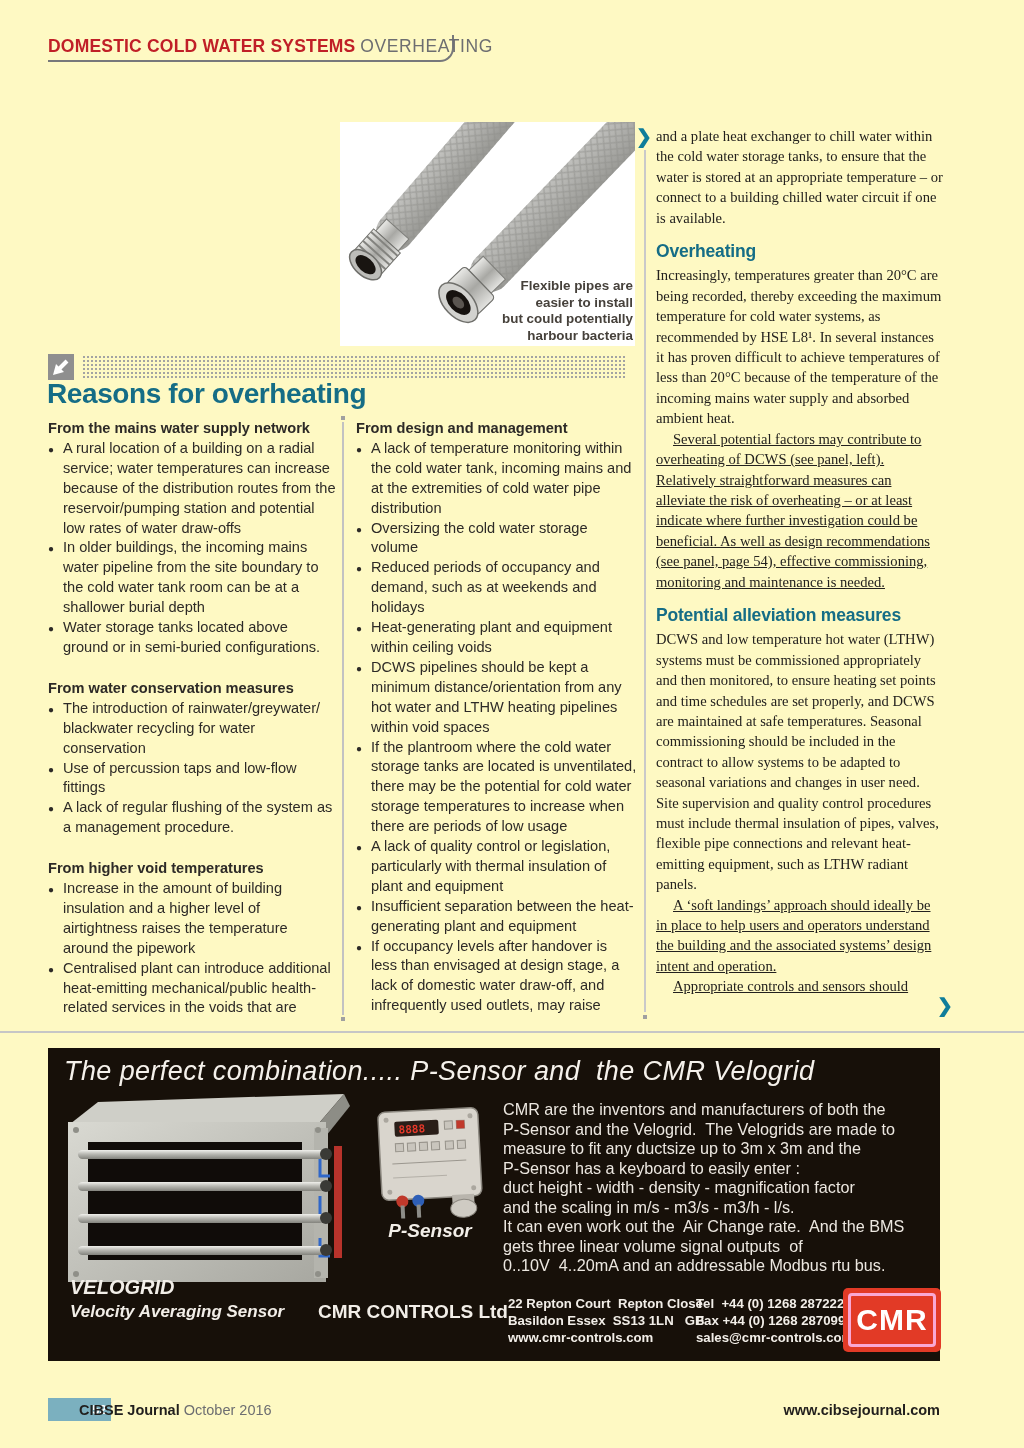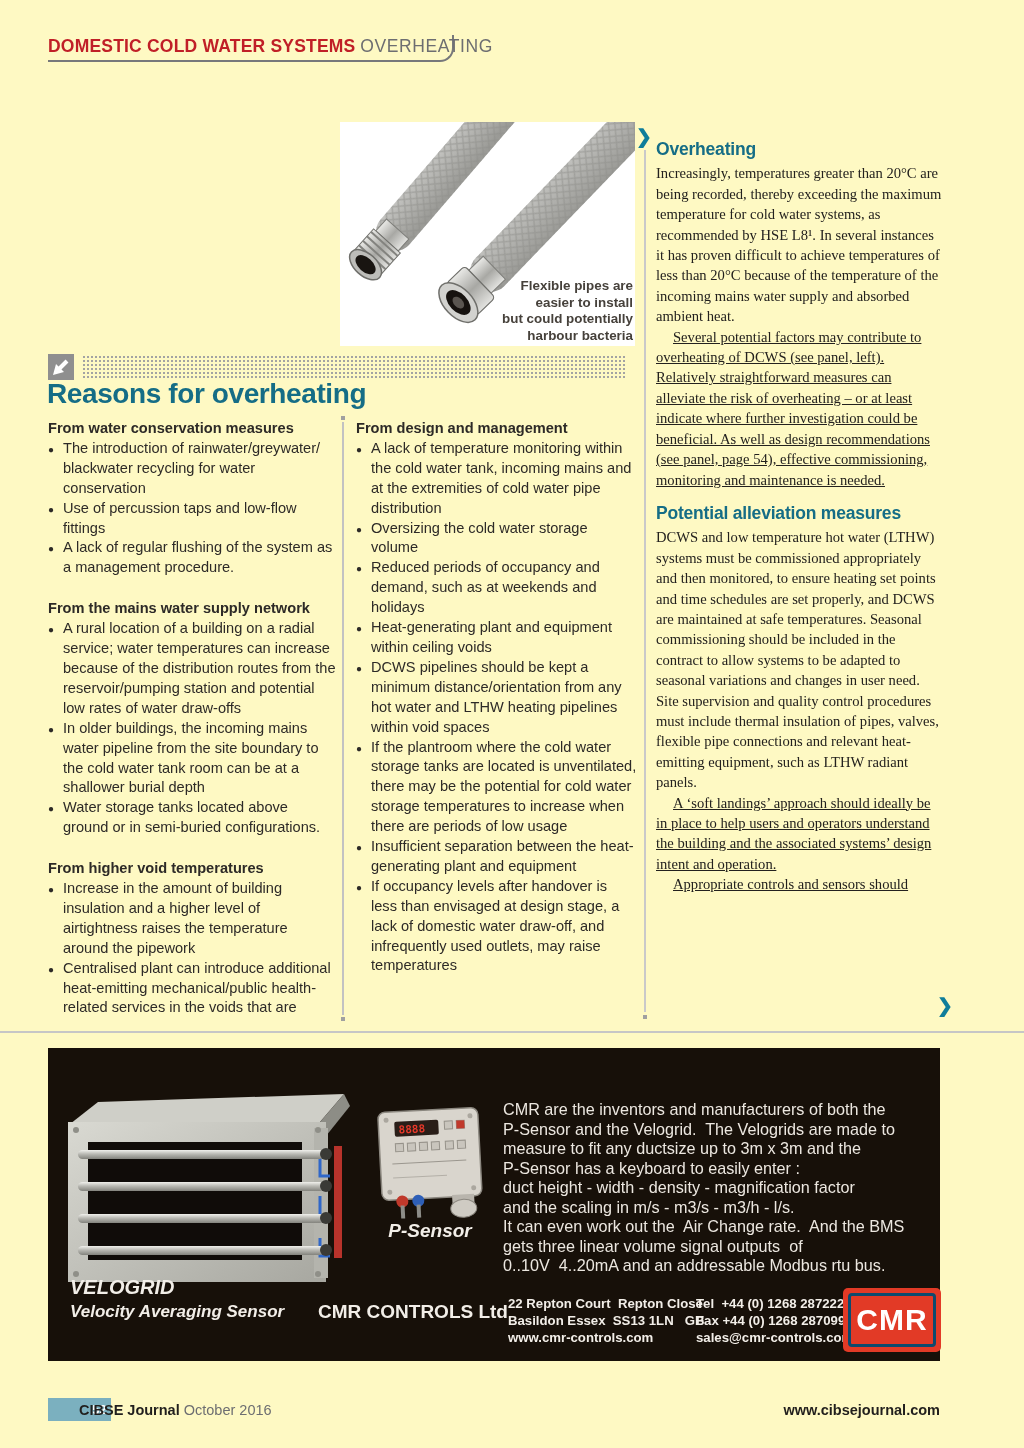--- a/index.html
+++ b/index.html
@@ -81,21 +81,21 @@
   .ad-psensor-label { position:absolute; left:318px; top:172px; width:128px; text-align:center; font-size:19px; font-weight:700; font-style:italic; }
   .ad-body { position:absolute; left:455px; top:52px; font-size:16.2px; line-height:19.5px; white-space:pre; color:#ece7e0; }
   .ad-company { position:absolute; left:270px; top:253px; font-size:19px; font-weight:700; white-space:nowrap; }
   .ad-address { position:absolute; left:460px; top:248px; font-size:13.2px; font-weight:700; line-height:16.8px; white-space:pre; }
   .ad-contact { position:absolute; left:648px; top:248px; font-size:13.2px; font-weight:700; line-height:16.8px; white-space:pre; }
   .ad-logo {
     position:absolute; left:795px; top:240px; width:98px; height:64px;
     background:#e23a26; border-radius:5px; padding:5px; box-sizing:border-box;
   }
   .ad-logo-inner {
-    width:100%; height:100%; border:3px solid #0c4a6e; border-radius:4px; box-sizing:border-box;
+    width:100%; height:100%; border:3px solid #f9a8d4; border-radius:4px; box-sizing:border-box;
     display:flex; align-items:center; justify-content:center;
     font-size:30px; font-weight:700; letter-spacing:1px; color:#ffffff;
   }
   
   .footer-box {
     position:absolute; left:48px; top:1398px; width:23px; height:23px; background:#7bb0bf;
     color:#fff; font-weight:700; font-size:13px; display:flex; align-items:center; justify-content:center;padding-left:40px;
   }
   .footer-line { position:absolute; left:79px; top:1402px; font-size:14.5px; white-space:nowrap; }
   .footer-line .j { font-weight:700; color:#211f1d; }
@@ -165,20 +165,21 @@
       </div>
   </div>
 
   <div class="chev chev-top">❯</div>
   <div class="chev chev-end">❯</div>
 
   <div class="vrule vrule-article"></div>
   <div class="vrule vrule-panel"></div>
 
   <div class="article">
+    <p>and a plate heat exchanger to chill water within the cold water storage tanks, to ensure that the water is stored at an appropriate temperature – or connect to a building chilled water circuit if one is available.</p>
     <div id="article-sections">
         <h3>Overheating</h3>
         <p>Increasingly, temperatures greater than 20°C are being recorded, thereby exceeding the maximum temperature for cold water systems, as recommended by HSE L8¹. In several instances it has proven difficult to achieve temperatures of less than 20°C because of the temperature of the incoming mains water supply and absorbed ambient heat.</p>
         <p class="indent">Several potential factors may contribute to overheating of DCWS (see panel, left). Relatively straightforward measures can alleviate the risk of overheating – or at least indicate where further investigation could be beneficial. As well as design recommendations (see panel, page 54), effective commissioning, monitoring and maintenance is needed.</p>
         <h3>Potential alleviation measures</h3>
         <p>DCWS and low temperature hot water (LTHW) systems must be commissioned appropriately and then monitored, to ensure heating set points and time schedules are set properly, and DCWS are maintained at safe temperatures. Seasonal commissioning should be included in the contract to allow systems to be adapted to seasonal variations and changes in user need. Site supervision and quality control procedures must include thermal insulation of pipes, valves, flexible pipe connections and relevant heat-emitting equipment, such as LTHW radiant panels.</p>
         <p class="indent">A ‘soft landings’ approach should ideally be in place to help users and operators understand the building and the associated systems’ design intent and operation.</p>
         <p class="indent">Appropriate controls and sensors should</p>
       </div>
   </div>
@@ -186,62 +187,64 @@
   <div class="panel-icon">
     <svg width="26" height="26" viewBox="0 0 26 26">
       <line x1="19" y1="7" x2="11" y2="15" stroke="#ffffff" stroke-width="4"></line>
       <polygon points="5,21 16,18 8,10" fill="#ffffff"></polygon>
     </svg>
   </div>
   <div class="dot-band"></div>
   <div class="panel-title">Reasons for overheating</div>
   <div class="panel-col panel-col-0">
       <div class="panel-section">
+        <div class="panel-subhead">From the mains water supply network</div>
+        <ul class="bullets">
+          <li>A rural location of a building on a radial service; water temperatures can increase because of the distribution routes from the reservoir/pumping station and potential low rates of water draw-offs</li>
+          <li>In older buildings, the incoming mains water pipeline from the site boundary to the cold water tank room can be at a shallower burial depth</li>
+          <li>Water storage tanks located above ground or in semi-buried configurations.</li>
+        </ul>
+      </div>
+      <div class="panel-section">
         <div class="panel-subhead">From water conservation measures</div>
         <ul class="bullets">
           <li>The introduction of rainwater/greywater/ blackwater recycling for water conservation</li>
           <li>Use of percussion taps and low-flow fittings</li>
           <li>A lack of regular flushing of the system as a management procedure.</li>
-        </ul>
-      </div>
-      <div class="panel-section">
-        <div class="panel-subhead">From the mains water supply network</div>
-        <ul class="bullets">
-          <li>A rural location of a building on a radial service; water temperatures can increase because of the distribution routes from the reservoir/pumping station and potential low rates of water draw-offs</li>
-          <li>In older buildings, the incoming mains water pipeline from the site boundary to the cold water tank room can be at a shallower burial depth</li>
-          <li>Water storage tanks located above ground or in semi-buried configurations.</li>
         </ul>
       </div>
       <div class="panel-section">
         <div class="panel-subhead">From higher void temperatures</div>
         <ul class="bullets">
           <li>Increase in the amount of building insulation and a higher level of airtightness raises the temperature around the pipework</li>
           <li>Centralised plant can introduce additional heat-emitting mechanical/public health-related services in the voids that are common with the DCWS pipework</li>
         </ul>
       </div>
     </div>
   <div class="panel-col panel-col-1">
       <div class="panel-section">
         <div class="panel-subhead">From design and management</div>
         <ul class="bullets">
           <li>A lack of temperature monitoring within the cold water tank, incoming mains and at the extremities of cold water pipe distribution</li>
           <li>Oversizing the cold water storage volume</li>
           <li>Reduced periods of occupancy and demand, such as at weekends and holidays</li>
           <li>Heat-generating plant and equipment within ceiling voids</li>
           <li>DCWS pipelines should be kept a minimum distance/orientation from any hot water and LTHW heating pipelines within void spaces</li>
           <li>If the plantroom where the cold water storage tanks are located is unventilated, there may be the potential for cold water storage temperatures to increase when there are periods of low usage</li>
+          <li>A lack of quality control or legislation, particularly with thermal insulation of plant and equipment</li>
           <li>Insufficient separation between the heat-generating plant and equipment</li>
           <li>If occupancy levels after handover is less than envisaged at design stage, a lack of domestic water draw-off, and infrequently used outlets, may raise temperatures</li>
         </ul>
       </div>
     </div>
 
   <div class="hrule"></div>
 
   <div class="ad">
+    <div class="ad-headline">The perfect combination..... P-Sensor and  the CMR Velogrid</div>
 
     <svg class="ad-velogrid" width="292" height="202" viewBox="0 0 292 202">
       <defs>
         <linearGradient id="tube" x1="0" y1="0" x2="0" y2="1">
           <stop offset="0" stop-color="#f0f0ec"></stop>
             <stop offset=".45" stop-color="#b9b9b3"></stop>
             <stop offset="1" stop-color="#83837d"></stop>
         </linearGradient>
         <linearGradient id="frame" x1="0" y1="0" x2="1" y2="1">
           <stop offset="0" stop-color="#d9d9d2"></stop>

